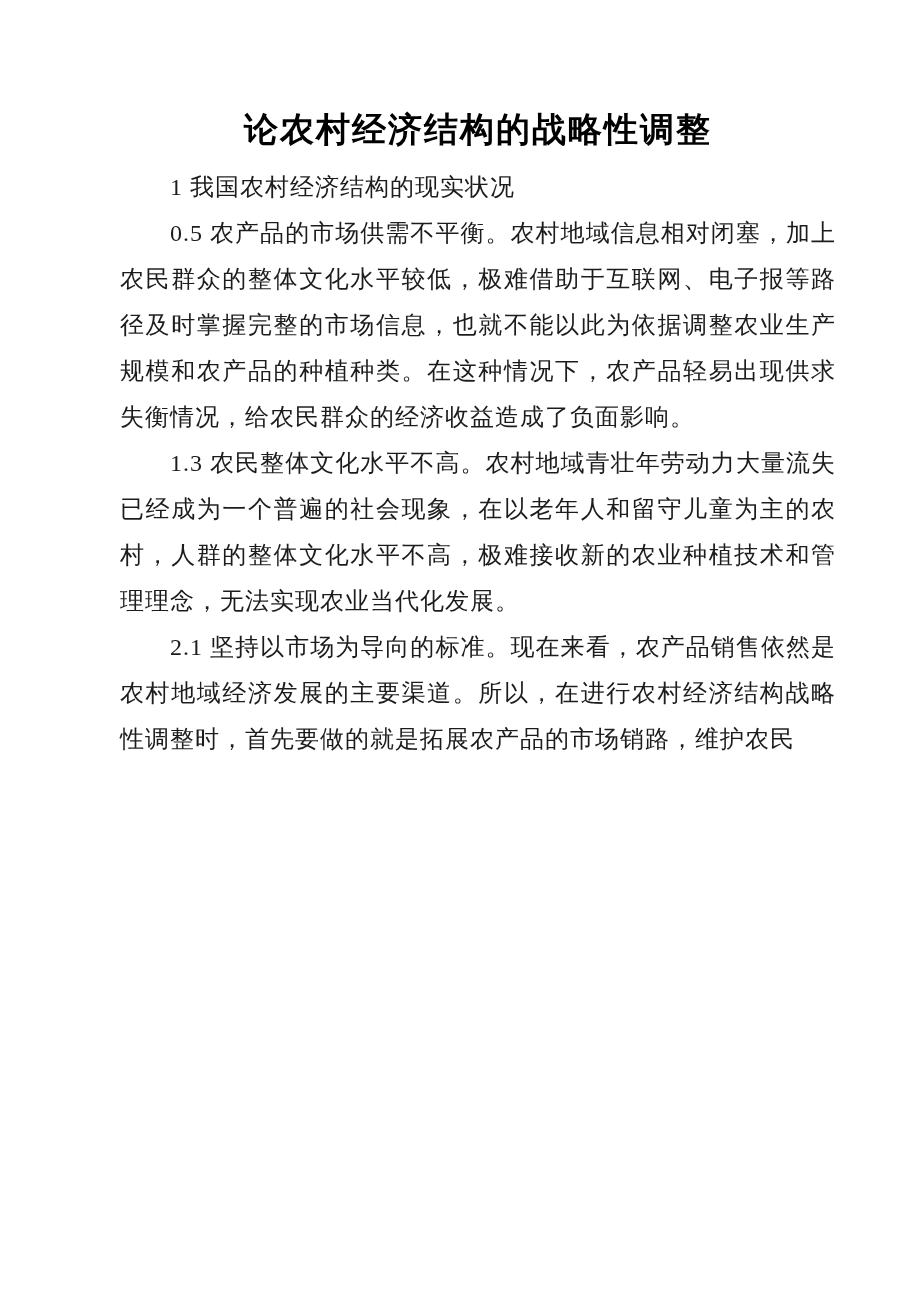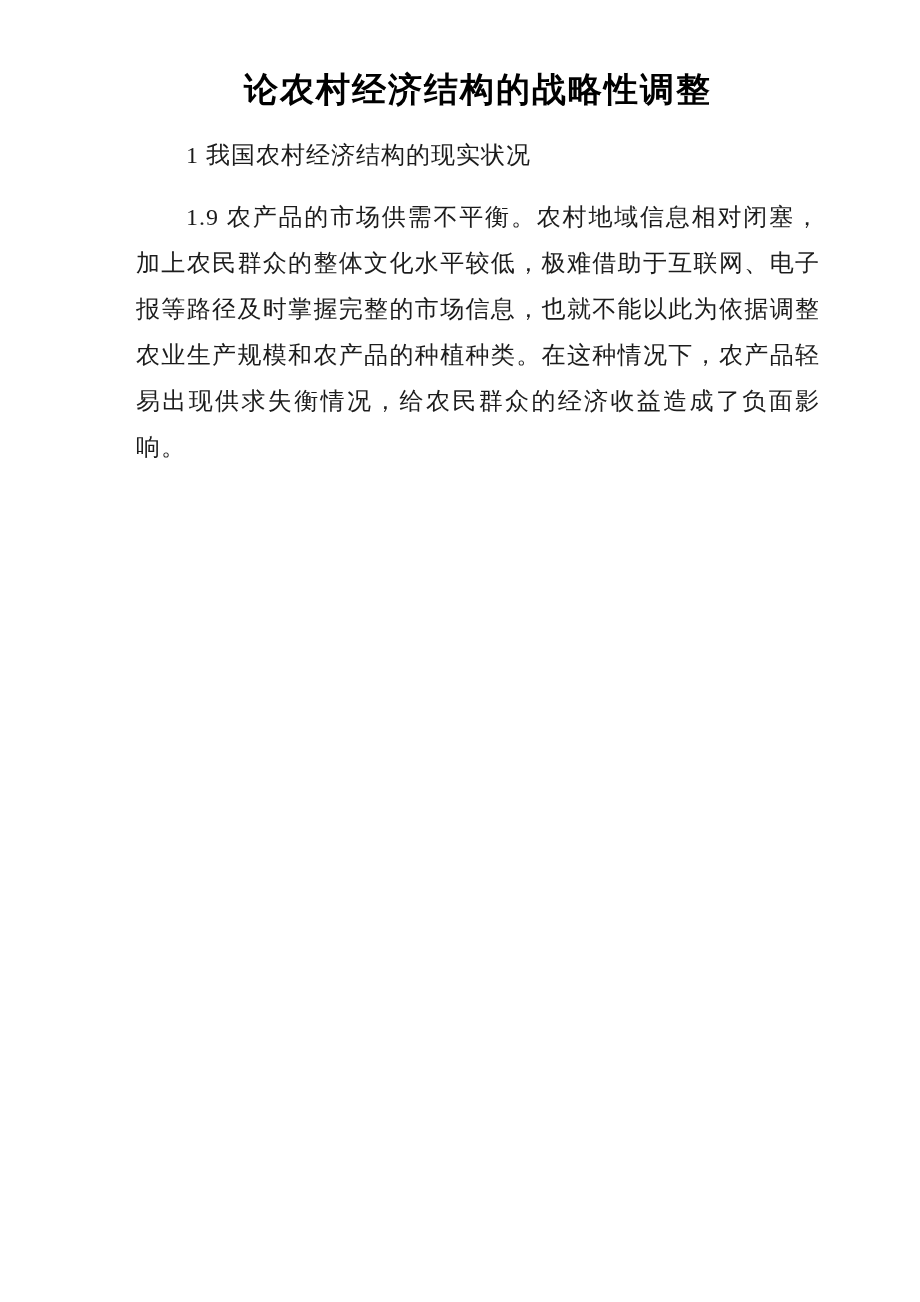--- a/index.html
+++ b/index.html
@@ -17,33 +17,33 @@
     font-family: "Liberation Serif", "DejaVu Serif", serif;
   }
   .content {
     position: absolute;
     left: 120px;
     top: 0;
     width: 716px;
   }
   .doc-title {
     margin: 0;
-    padding-top: 64px;
+    padding-top: 104px;
     font-size: 34px;
     line-height: 52px;
     font-weight: 700;
     letter-spacing: 2px;
     text-align: center;
     color: #000000;
   }
   .body-text {
     margin-top: 8px;
   }
   .body-text p {
-    margin: 16px;
+    margin: 0;
     font-size: 24px;
     line-height: 46px;
     letter-spacing: 1px;
     font-weight: 400;
     color: #1c1c1c;
     text-align: justify;
     text-justify: inter-ideograph;
     text-indent: 50px;
     word-break: break-all;
   }
@@ -53,21 +53,23 @@
 
 <div class="page">
   <div class="content">
 
     <h1 class="doc-title">论农村经济结构的战略性调整</h1>
 
     <div class="body-text">
 
       <p>1 我国农村经济结构的现实状况</p>
 
-      <p>1.9 农产品的市场供需不平衡。农村地域信息相对闭塞，加上农民群众的整体文化水平较低，极难借助于互联网、电子报等路径及时掌握完整的市场信息，也就不能以此为依据调整农业生产规模和农产品的种植种类。在这种情况下，农产品轻易出现供求失衡情况，给农民群众的经济收益造成了负面影响。</p>
+      <p>0.5 农产品的市场供需不平衡。农村地域信息相对闭塞，加上农民群众的整体文化水平较低，极难借助于互联网、电子报等路径及时掌握完整的市场信息，也就不能以此为依据调整农业生产规模和农产品的种植种类。在这种情况下，农产品轻易出现供求失衡情况，给农民群众的经济收益造成了负面影响。</p>
 
 
+      <p>1.3 农民整体文化水平不高。农村地域青壮年劳动力大量流失已经成为一个普遍的社会现象，在以老年人和留守儿童为主的农村，人群的整体文化水平不高，极难接收新的农业种植技术和管理理念，无法实现农业当代化发展。</p>
 
 
+      <p>2.1 坚持以市场为导向的标准。现在来看，农产品销售依然是农村地域经济发展的主要渠道。所以，在进行农村经济结构战略性调整时，首先要做的就是拓展农产品的市场销路，维护农民</p>
 
     </div>
   </div>
 </div>
 
 </body></html>

